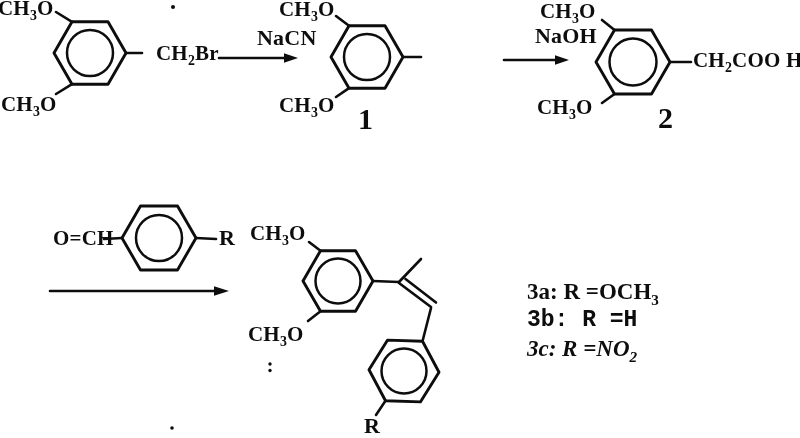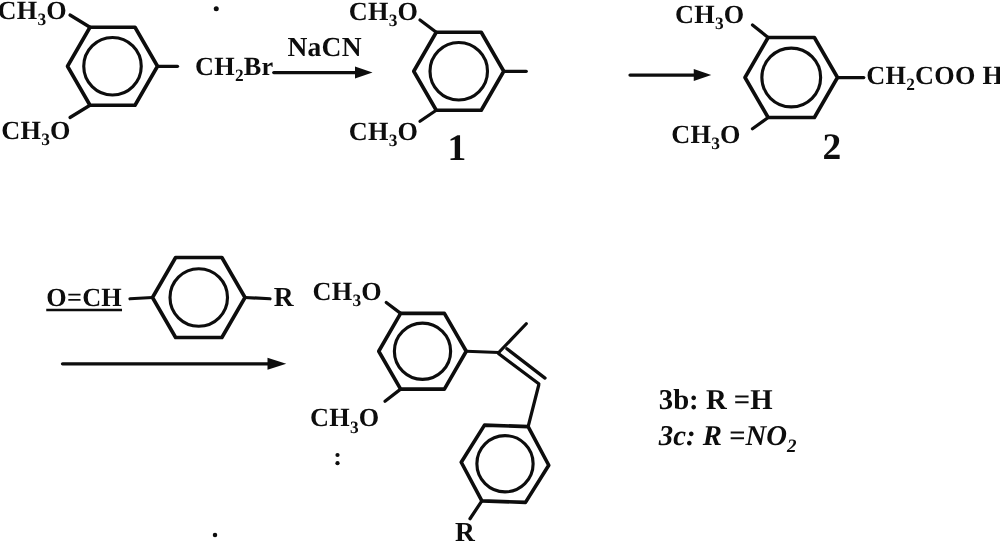--- a/index.html
+++ b/index.html
@@ -15,21 +15,21 @@
   .bond { stroke:var(--ink); stroke-width:2.6; stroke-linecap:round; fill:none; }
   .ringp { stroke:var(--ink); stroke-width:2.9; stroke-linejoin:round; fill:none; }
   .innerc { stroke:var(--ink); stroke-width:2.5; fill:none; }
   .ahead { fill:var(--ink); stroke:none; }
   .dot { fill:var(--ink); stroke:none; }
   .lbl {
     position:absolute; font-weight:bold; white-space:nowrap;
     line-height:1.05; font-size:21px; letter-spacing:0.2px;
   }
   .lbl sub { font-size:0.66em; line-height:0; }
-  .reagent { font-size:22px; }
+  .reagent { font-size:22px;margin-left:27px; }
   .rlbl { font-size:22px; }
   .num { font-size:30px; line-height:1; }
   .legend-line { position:absolute; left:527px; font-weight:bold; font-size:23px; line-height:1.05; white-space:nowrap; }
   .legend-line sub { font-size:0.66em; line-height:0; }
 </style>
 </head>
 <body>
 
 <div id="canvas">
 
@@ -111,29 +111,31 @@
   <div class="lbl" style="left:-2px; top:-3px;"><span>CH</span><sub>3</sub><span>O</span></div>
   <div class="lbl" style="left:1px;  top:93px;"><span>CH</span><sub>3</sub><span>O</span></div>
   <div class="lbl" style="left:156px;top:42px;"><span>CH</span><sub>2</sub><span>Br</span></div>
 
   <div class="lbl reagent" style="left:230px;top:26px;">NaCN</div>
 
   <div class="lbl" style="left:279px;top:-2px;"><span>CH</span><sub>3</sub><span>O</span></div>
   <div class="lbl" style="left:279px;top:94px;"><span>CH</span><sub>3</sub><span>O</span></div>
   <div class="lbl num" style="left:358px;top:104px;">1</div>
 
+  <div class="lbl reagent" style="left:508px;top:24px;">NaOH</div>
 
   <div class="lbl" style="left:540px;top:0px;"><span>CH</span><sub>3</sub><span>O</span></div>
   <div class="lbl" style="left:537px;top:96px;"><span>CH</span><sub>3</sub><span>O</span></div>
   <div class="lbl" style="left:693px;top:49px;"><span>CH</span><sub>2</sub><span>COO H</span></div>
   <div class="lbl num" style="left:658px;top:103px;">2</div>
 
-  <div class="lbl" style="left:37px;top:227px;text-decoration:underline;">O=CH</div>
+  <div class="lbl" style="left:53px;top:227px;">O=CH</div>
   <div class="lbl rlbl" style="left:219px;top:226px;">R</div>
 
   <div class="lbl" style="left:250px;top:222px;"><span>CH</span><sub>3</sub><span>O</span></div>
   <div class="lbl" style="left:248px;top:323px;"><span>CH</span><sub>3</sub><span>O</span></div>
   <div class="lbl rlbl" style="left:364px;top:414px;">R</div>
 
-  <div class="legend-line" style="top:308px;"><span>3b: R =H</span></div>
+  <div class="legend-line" style="top:280px;"><span>3a: R =OCH</span><sub>3</sub></div>
+  <div class="legend-line" style="top:308px;font-family:Liberation Mono, monospace;"><span>3b: R =H</span></div>
   <div class="legend-line" style="top:337px;font-style:italic;"><span>3c: R =NO</span><sub>2</sub></div>
 
 </div>
 
 </body></html>

